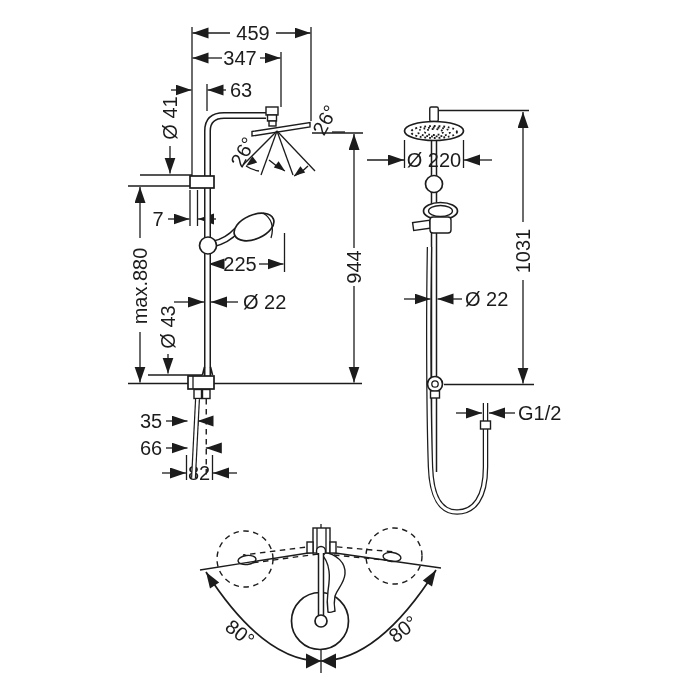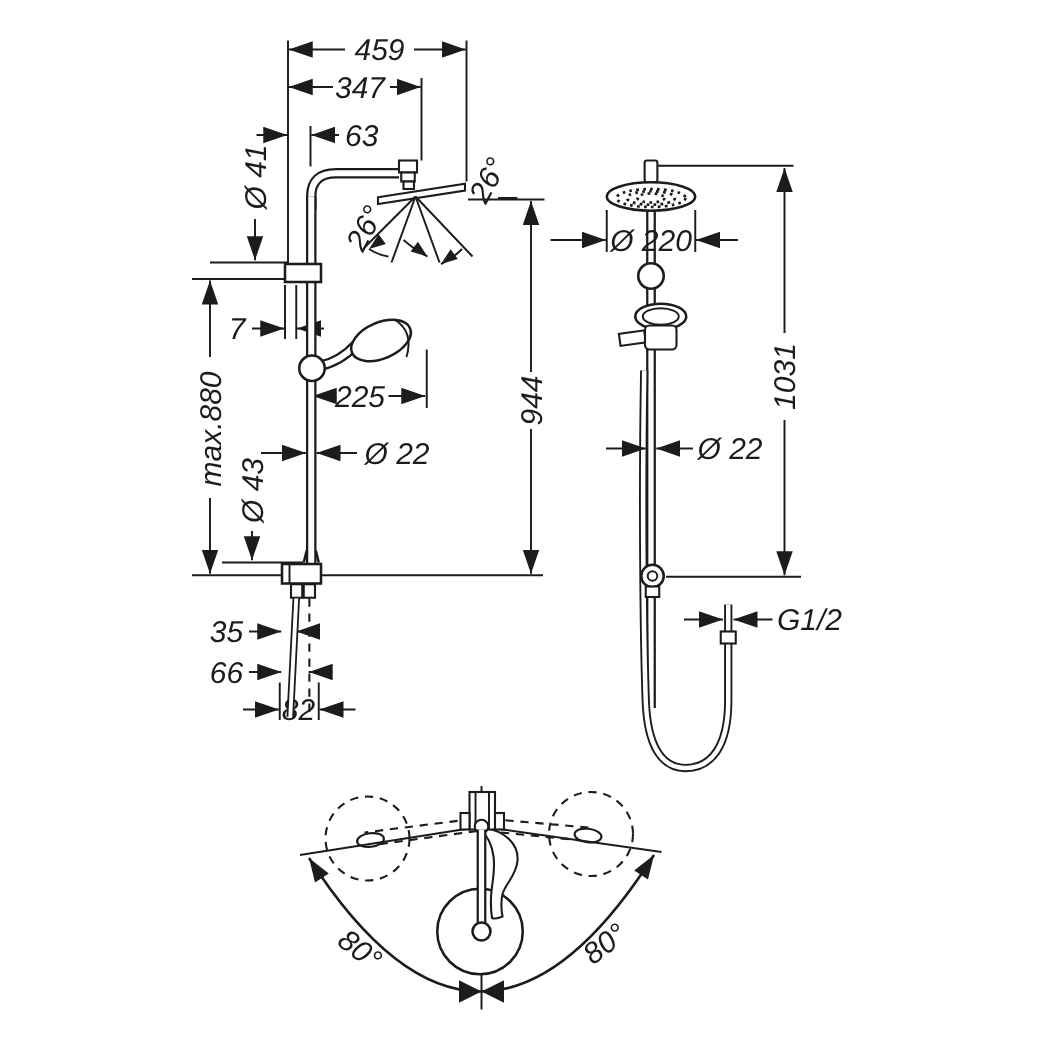--- a/index.html
+++ b/index.html
@@ -1,16 +1,16 @@
 <!DOCTYPE html>
 <html><head>
 <meta charset="utf-8">
 <style>
   html,body{margin:0;padding:0;background:#ffffff;}
-  .page{width:696px;height:696px;background:#fff;position:relative;overflow:hidden;font-style:italic;}
+  .page{width:696px;height:696px;background:#fff;position:relative;overflow:hidden;}
   svg{display:block;}
   text{font-family:"Liberation Sans",sans-serif;font-size:20px;fill:#1c1c1c;}
   .d{stroke:#1c1c1c;stroke-width:1.3;fill:none;}
   .o{stroke:#1c1c1c;stroke-width:1.7;fill:none;}
   .w{fill:#fff;stroke:#1c1c1c;stroke-width:1.7;}
   .w14{fill:#fff;stroke:#1c1c1c;stroke-width:1.4;}
   .tb{stroke:#1c1c1c;fill:none;}
   .tw{stroke:#fff;fill:none;}
   .dash{stroke:#1c1c1c;stroke-width:1.4;fill:none;stroke-dasharray:5.5 4.5;}
   .fill{fill:#1c1c1c;stroke:none;}

